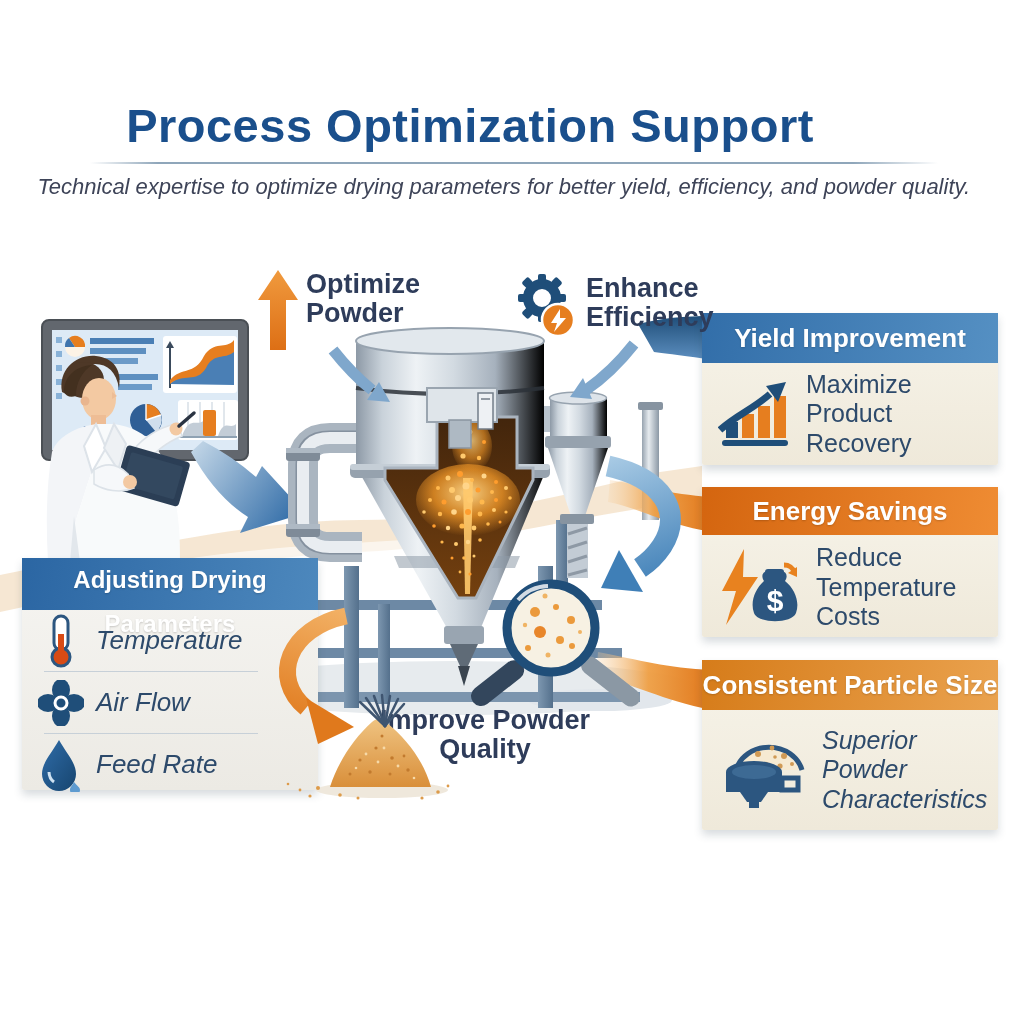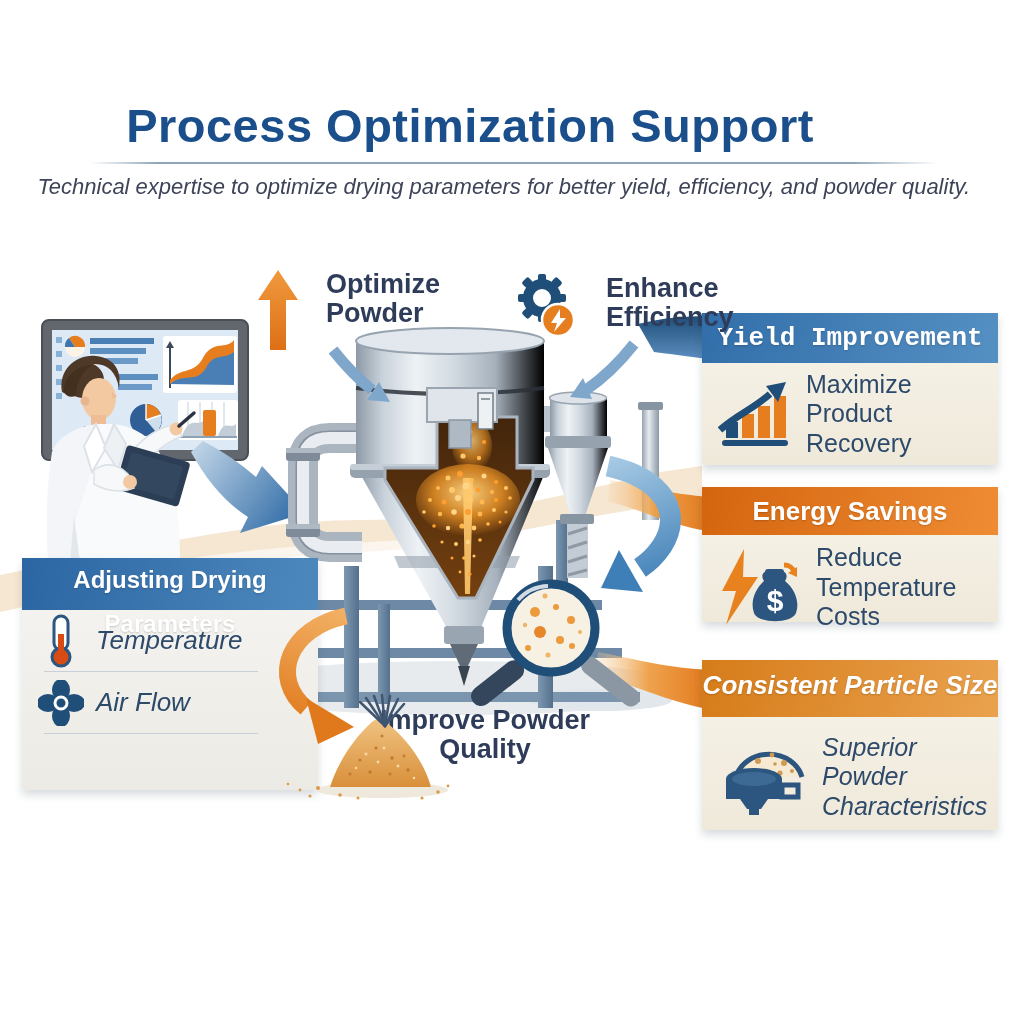--- a/index.html
+++ b/index.html
@@ -30,30 +30,30 @@
   .param-row{display:flex;align-items:center;height:61px;padding-left:16px;}
   .param-icon{width:46px;display:flex;justify-content:center;}
   .param-label{margin-left:12px;font-size:26px;font-style:italic;color:#2d4a6b;}
   .param-divider{height:1px;margin:0 60px 0 22px;background:#c7d0d8;}
   .benefit{left:702px;width:296px;background:linear-gradient(180deg,#f7f4ea,#efe9da);}
   .benefit .panel-header{font-size:26px;}
   .benefit-body{display:flex;align-items:center;padding:0 10px 0 16px;}
   .benefit-text{margin-left:12px;font-size:25px;color:#2d4a6b;line-height:1.18;}
   .benefit-text.italic{font-style:italic;}
   .b-yield{top:313px;height:152px;}
-  .b-yield .panel-header{height:50px;line-height:50px;background:linear-gradient(100deg,#326ea9,#5590c3);font-family:Liberation Mono, monospace;}
+  .b-yield .panel-header{height:50px;line-height:50px;background:linear-gradient(100deg,#326ea9,#5590c3);}
   .b-yield .benefit-body{height:102px;}
-  .b-energy{top:487px;height:135px;}
+  .b-energy{top:487px;height:150px;}
   .b-energy .panel-header{height:48px;line-height:48px;background:linear-gradient(100deg,#d4650f,#ef8c33);}
   .b-energy .benefit-body{height:105px;}
   .b-consistent{top:660px;height:170px;}
-  .b-consistent .panel-header{height:57px;line-height:50px;background:linear-gradient(100deg,#d67c1a,#eaa24e);font-style:italic;}
+  .b-consistent .panel-header{height:50px;line-height:50px;background:linear-gradient(100deg,#d67c1a,#eaa24e);}
   .b-consistent .benefit-body{height:120px;}
   svg{display:block;}
-  .layer1{z-index:1;} .layer2{z-index:2;} .layer3{z-index:3;gap:20px;} .layer4{z-index:4;pointer-events:none;}
+  .layer1{z-index:1;} .layer2{z-index:2;} .layer3{z-index:3;} .layer4{z-index:4;pointer-events:none;}
 </style>
 </head>
 <body>
 
 <div class="canvas">
 
   <svg class="abs layer1" width="1024" height="1024" viewBox="0 0 1024 1024">
     <defs>
       <linearGradient id="metalH" x1="0" y1="0" x2="1" y2="0">
         <stop offset="0" stop-color="#8d99a6"></stop>
@@ -403,20 +403,36 @@
               <ellipse cx="23" cy="36" rx="9" ry="11"></ellipse>
               <ellipse cx="10" cy="23" rx="11" ry="9"></ellipse>
               <ellipse cx="36" cy="23" rx="11" ry="9"></ellipse>
             </g>
             <circle cx="23" cy="23" r="6" fill="#1f4e79" stroke="#ffffff" stroke-width="3"></circle>
           </svg>
         </span>
         <span class="param-label">Air Flow</span>
       </div>
       <div class="param-divider"></div>
+      <div class="param-row">
+        <span class="param-icon">
+          <svg width="42" height="54" viewBox="0 0 42 54">
+            <defs>
+                <linearGradient id="dg" x1="0" y1="0" x2="1" y2="1">
+              <stop offset="0" stop-color="#2f6ca8"></stop>
+                  <stop offset="1" stop-color="#17456f"></stop>
+                </linearGradient>
+              </defs>
+            <path d="M19,2 C27,16 36,25 36,36 A17,17 0 0 1 2,36 C2,25 11,16 19,2 Z" fill="url(#dg)"></path>
+            <path d="M9,34 A10,12 0 0 0 14,44" stroke="#cfe2f2" stroke-width="3" fill="none"></path>
+            <path d="M34,44 C37,48 40,49 40,52 A5,5 0 0 1 30,52 C30,49 32,48 34,44 Z" fill="#5e9bd0"></path>
+          </svg>
+        </span>
+        <span class="param-label">Feed Rate</span>
+      </div>
     </div>
   </div>
 
   <div class="abs panel benefit b-yield layer2">
     <div class="panel-header">Yield Improvement</div>
     <div class="benefit-body">
       <span>
         <svg width="76" height="72" viewBox="0 0 76 72">
           <rect x="4" y="62" width="66" height="6" rx="3" fill="#1f4e79"></rect>
           <rect x="8" y="44" width="12" height="16" fill="#1f4e79"></rect>

